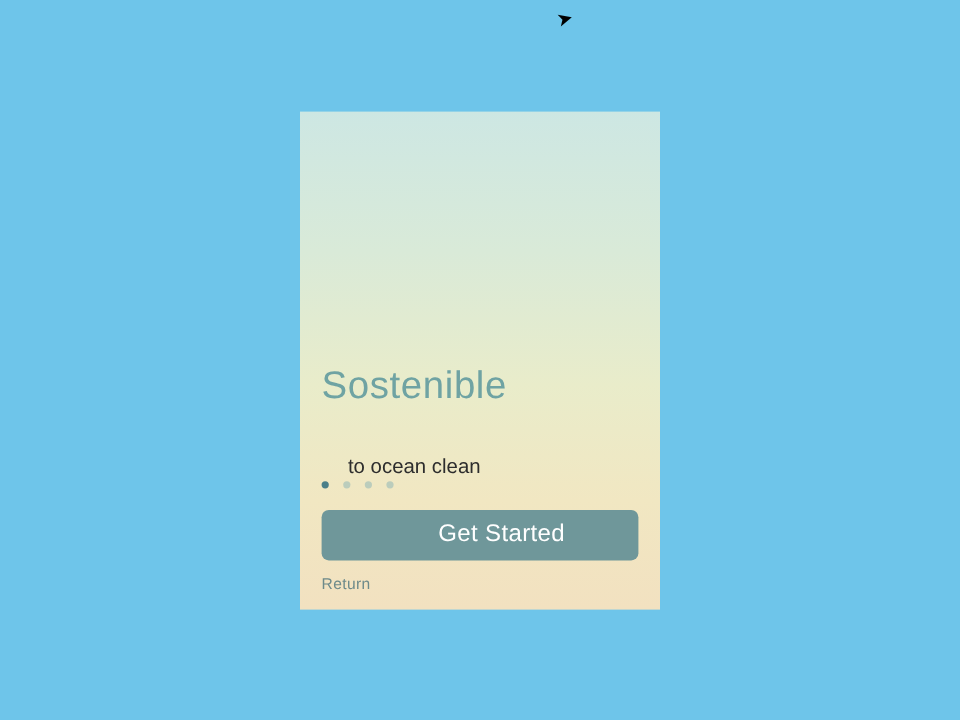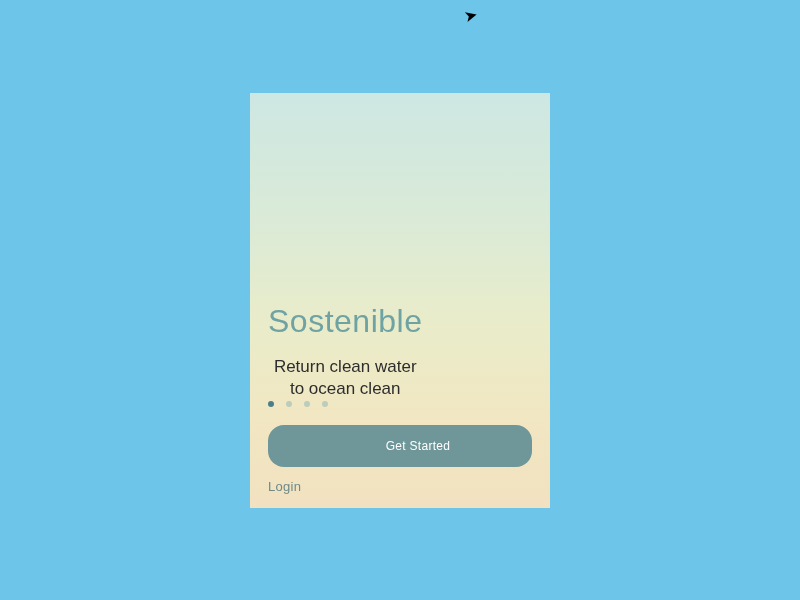--- a/index.html
+++ b/index.html
@@ -59,24 +59,24 @@
       opacity: 0.55;
     }
     .dot.active {
       background: #4a7f89;
       opacity: 1;
     }
     .get-started {
       width: 100%;
       height: 48px;
       border: none;
-      border-radius: 16px;
+      border-radius: 6px;
       background: #6f979a;
       color: #ffffff;
-      font-size: 12px;
+      font-size: 20px;
       font-weight: 400;
       letter-spacing: 0.3px;
       cursor: pointer;
       font-family: inherit;
       padding-left: 36px;
     }
     .login {
       margin-top: 12px;
       background: transparent;
       border: none;
@@ -97,33 +97,33 @@
     }
   </style>
 </head>
 <body>
 
 <div class="phone">
 
   <div class="hero">
     <div class="brand">Sostenible</div>
     <div class="tagline">
-      <span>Return clean water</span><br>
+      <br>
       <span>to ocean clean</span>
     </div>
   </div>
 
   <div class="spacer"></div>
 
   <div class="dots">
     <span class="dot active"></span>
     <span class="dot"></span>
     <span class="dot"></span>
     <span class="dot"></span>
   </div>
 
   <button class="get-started">Get Started</button>
 
-  <button class="login">Login</button>
+  <button class="login">Return</button>
 
 </div>
 
 <span class="cursor">➤</span>
 
 </body></html>

